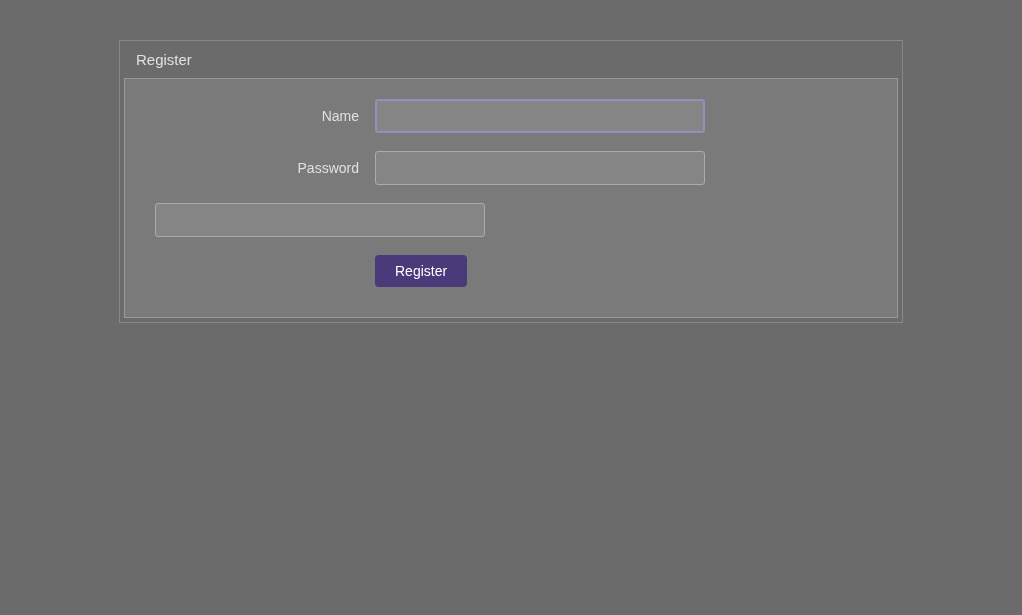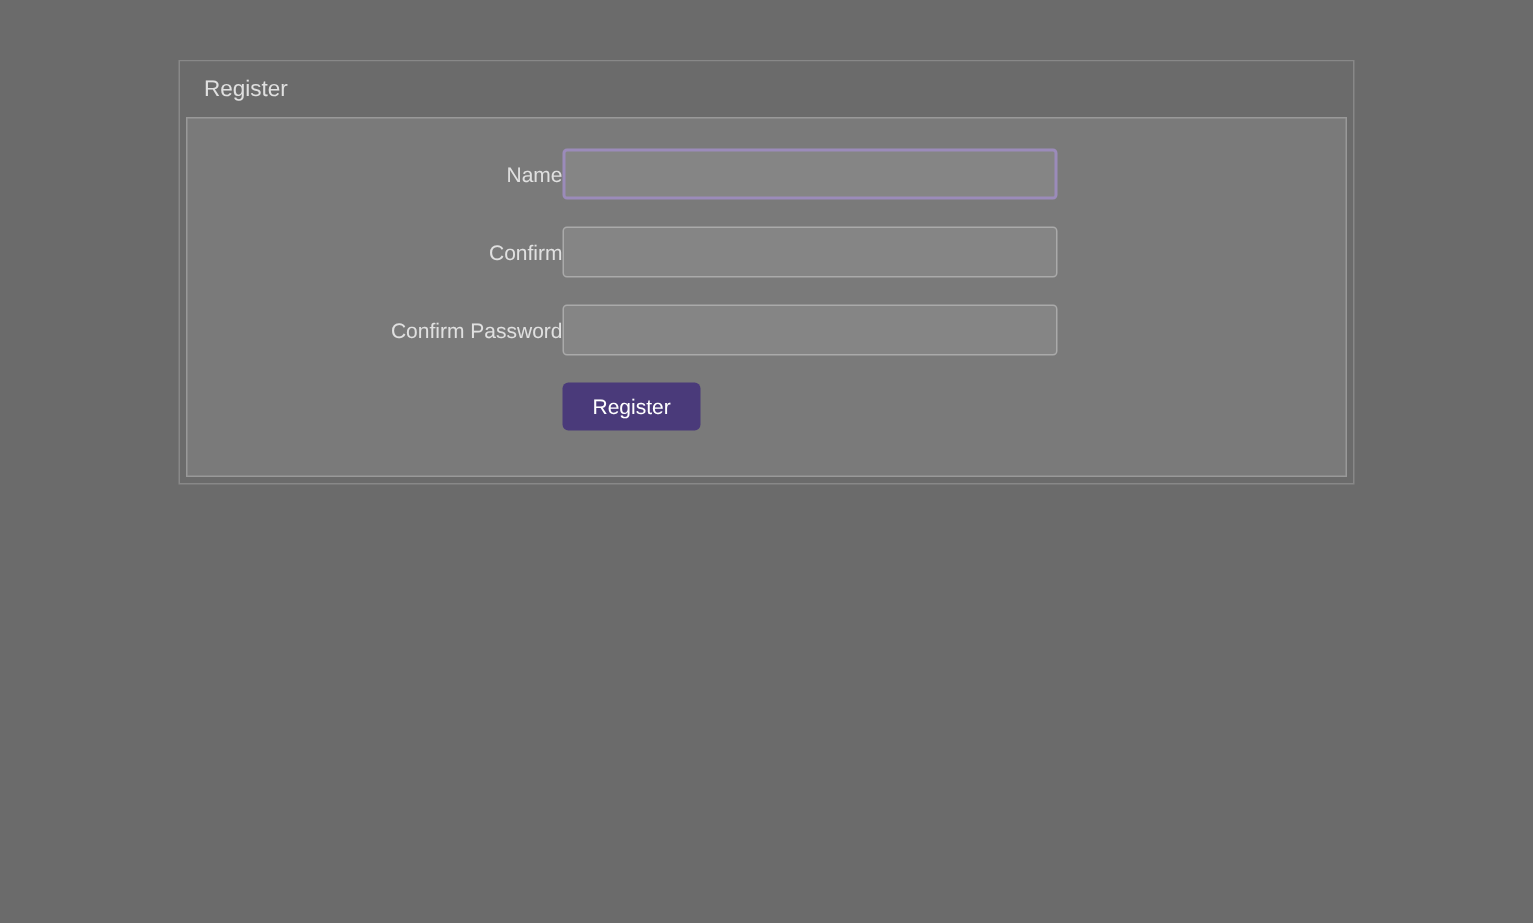--- a/index.html
+++ b/index.html
@@ -42,21 +42,21 @@
 
     .form-row {
       display: flex;
       align-items: center;
       margin-bottom: 18px;
     }
 
     .form-label {
       width: 220px;
       text-align: right;
-      padding-right: 0;
+      padding-right: 16px;
       color: #e0e0e0;
       font-size: 14px;
     }
 
     .form-input {
       width: 330px;
       height: 34px;
       background-color: #858585;
       border: 1px solid #aaa;
       border-radius: 3px;
@@ -99,26 +99,25 @@
   </div>
   <div class="form-card">
 
     <div class="form-row">
       <div class="form-label">Name</div>
       <input class="form-input active" type="text" style="">
     </div>
 
 
     <div class="form-row">
-      <div class="form-label">Confirm</div>
+      <div class="form-label">Password</div>
       <input class="form-input" type="password" style="">
     </div>
 
     <div class="form-row">
-      <div class="form-label">Confirm Password</div>
       <input class="form-input" type="password" style="">
     </div>
 
     <div class="button-row">
       <div class="button-spacer"></div>
       <button class="register-button">Register</button>
     </div>
 
   </div>
 </div>

